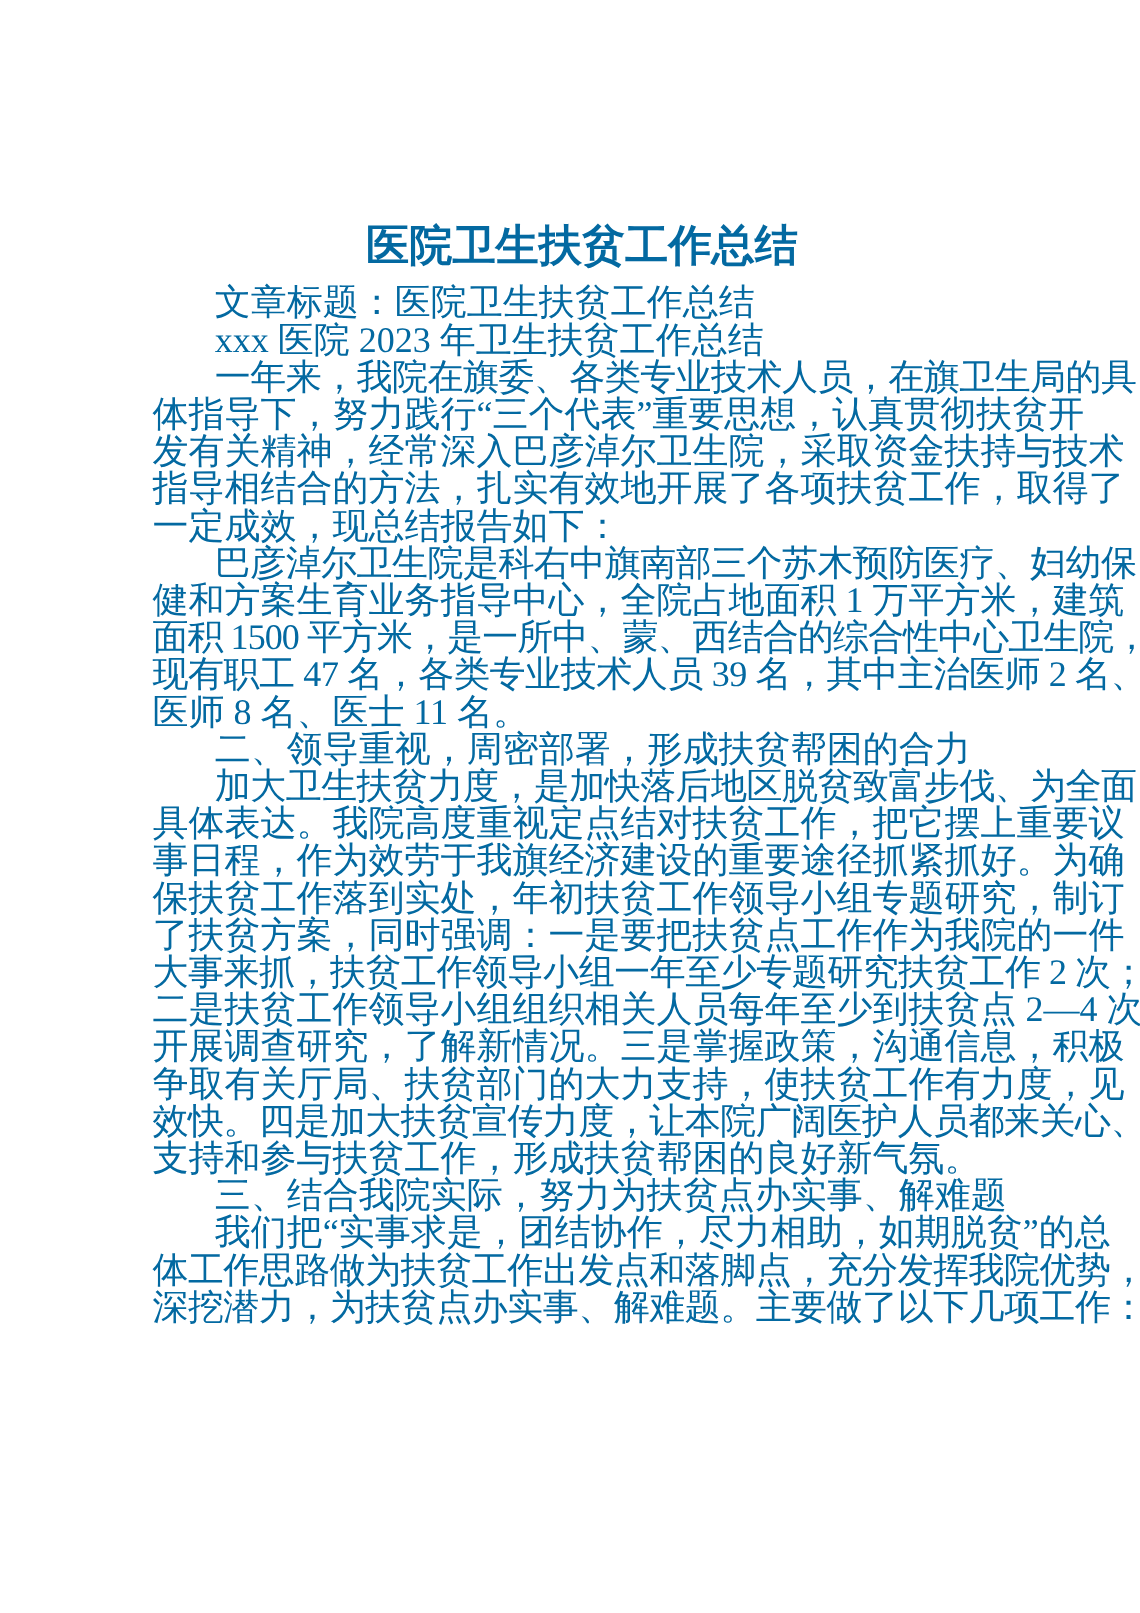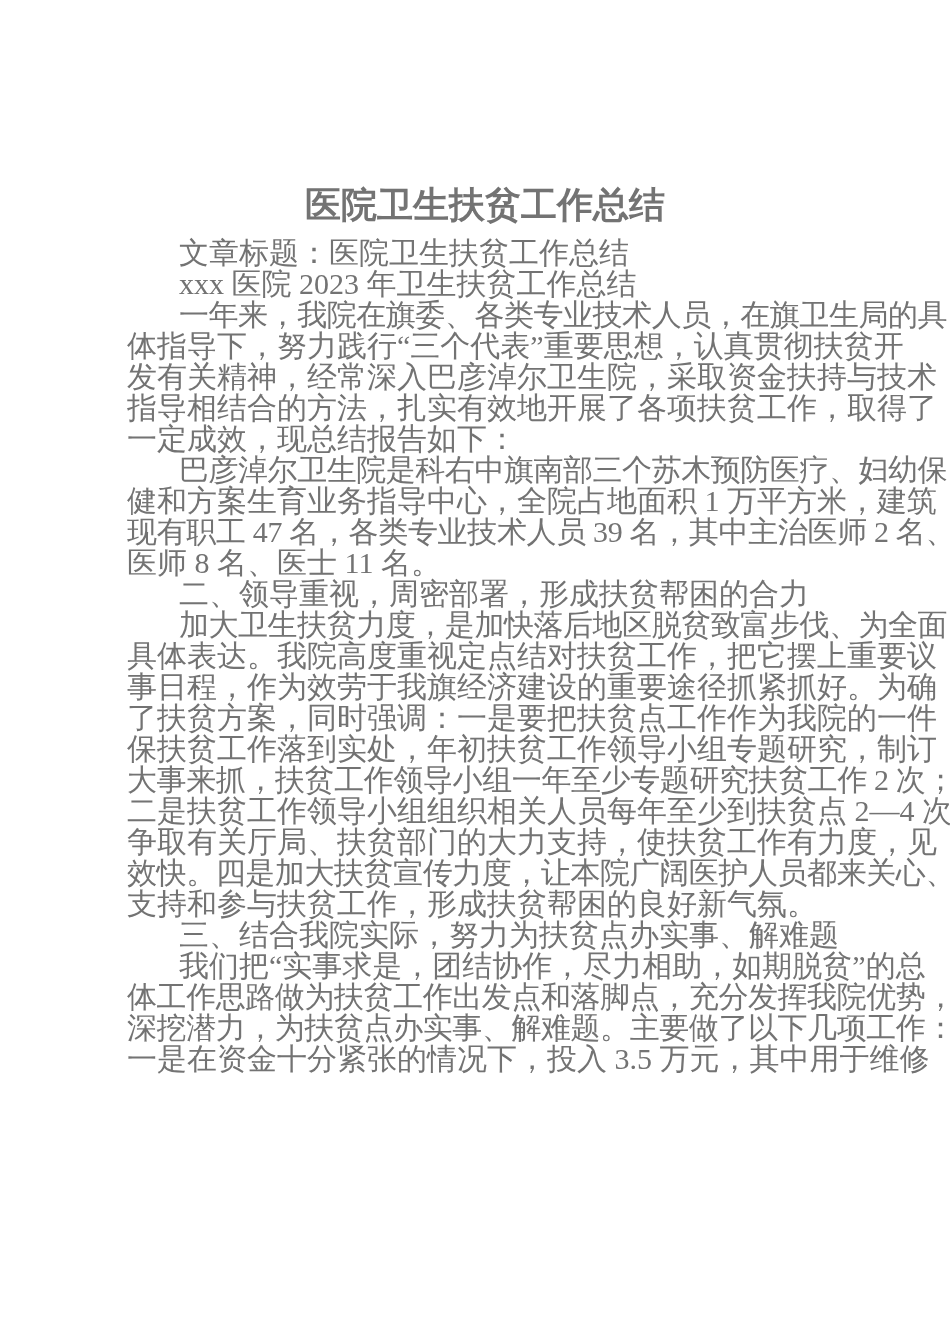--- a/index.html
+++ b/index.html
@@ -7,21 +7,21 @@
     padding: 0;
     background: #ffffff;
   }
   .page {
     position: relative;
     width: 950px;
     height: 1195px;
     background: #ffffff;
     overflow: hidden;
     font-family: "Liberation Serif", "DejaVu Serif", serif;
-    color: #737373;
+    color: #0369a1;
   }
   .doc-title {
     position: absolute;
     left: 127px;
     top: 182px;
     width: 716px;
     height: 46px;
     line-height: 46px;
     margin: 0;
     text-align: center;
@@ -66,36 +66,37 @@
   <div class="doc-body" id="body-lines">
       <div class="line ind">文章标题：医院卫生扶贫工作总结</div>
       <div class="line ind">xxx 医院 2023 年卫生扶贫工作总结</div>
       <div class="line ind j" style="letter-spacing: -0.46px;">一年来，我院在旗委、各类专业技术人员，在旗卫生局的具</div>
       <div class="line j">体指导下，努力践行“三个代表”重要思想，认真贯彻扶贫开</div>
       <div class="line j">发有关精神，经常深入巴彦淖尔卫生院，采取资金扶持与技术</div>
       <div class="line j">指导相结合的方法，扎实有效地开展了各项扶贫工作，取得了</div>
       <div class="line">一定成效，现总结报告如下：</div>
       <div class="line ind j" style="letter-spacing: -0.46px;">巴彦淖尔卫生院是科右中旗南部三个苏木预防医疗、妇幼保</div>
       <div class="line j">健和方案生育业务指导中心，全院占地面积 1 万平方米，建筑</div>
+      <div class="line j" style="letter-spacing: -0.78px;">面积 1500 平方米，是一所中、蒙、西结合的综合性中心卫生院，</div>
       <div class="line j" style="letter-spacing: -0.34px;">现有职工 47 名，各类专业技术人员 39 名，其中主治医师 2 名、</div>
       <div class="line">医师 8 名、医士 11 名。</div>
       <div class="line ind">二、领导重视，周密部署，形成扶贫帮困的合力</div>
       <div class="line ind j" style="letter-spacing: -0.46px;">加大卫生扶贫力度，是加快落后地区脱贫致富步伐、为全面</div>
       <div class="line j">具体表达。我院高度重视定点结对扶贫工作，把它摆上重要议</div>
       <div class="line j">事日程，作为效劳于我旗经济建设的重要途径抓紧抓好。为确</div>
+      <div class="line j">保扶贫工作落到实处，年初扶贫工作领导小组专题研究，制订</div>
       <div class="line j">了扶贫方案，同时强调：一是要把扶贫点工作作为我院的一件</div>
-      <div class="line j">保扶贫工作落到实处，年初扶贫工作领导小组专题研究，制订</div>
       <div class="line j" style="letter-spacing: -0.4px;">大事来抓，扶贫工作领导小组一年至少专题研究扶贫工作 2 次；</div>
       <div class="line j">二是扶贫工作领导小组组织相关人员每年至少到扶贫点 2—4 次</div>
+      <div class="line j">开展调查研究，了解新情况。三是掌握政策，沟通信息，积极</div>
       <div class="line j">争取有关厅局、扶贫部门的大力支持，使扶贫工作有力度，见</div>
       <div class="line j" style="letter-spacing: -0.43px;">效快。四是加大扶贫宣传力度，让本院广阔医护人员都来关心、</div>
       <div class="line">支持和参与扶贫工作，形成扶贫帮困的良好新气氛。</div>
       <div class="line ind">三、结合我院实际，努力为扶贫点办实事、解难题</div>
       <div class="line ind j">我们把“实事求是，团结协作，尽力相助，如期脱贫”的总</div>
       <div class="line j" style="letter-spacing: -0.43px;">体工作思路做为扶贫工作出发点和落脚点，充分发挥我院优势，</div>
       <div class="line j" style="letter-spacing: -0.43px;">深挖潜力，为扶贫点办实事、解难题。主要做了以下几项工作：</div>
-      <div class="line j">一是在资金十分紧张的情况下，投入 3.5 万元，其中用于维修</div>
     </div>
 
   <div class="doc-footer">
     <span>第 1 页 共 2 页</span>
   </div>
 </div>
 
 </body></html>

